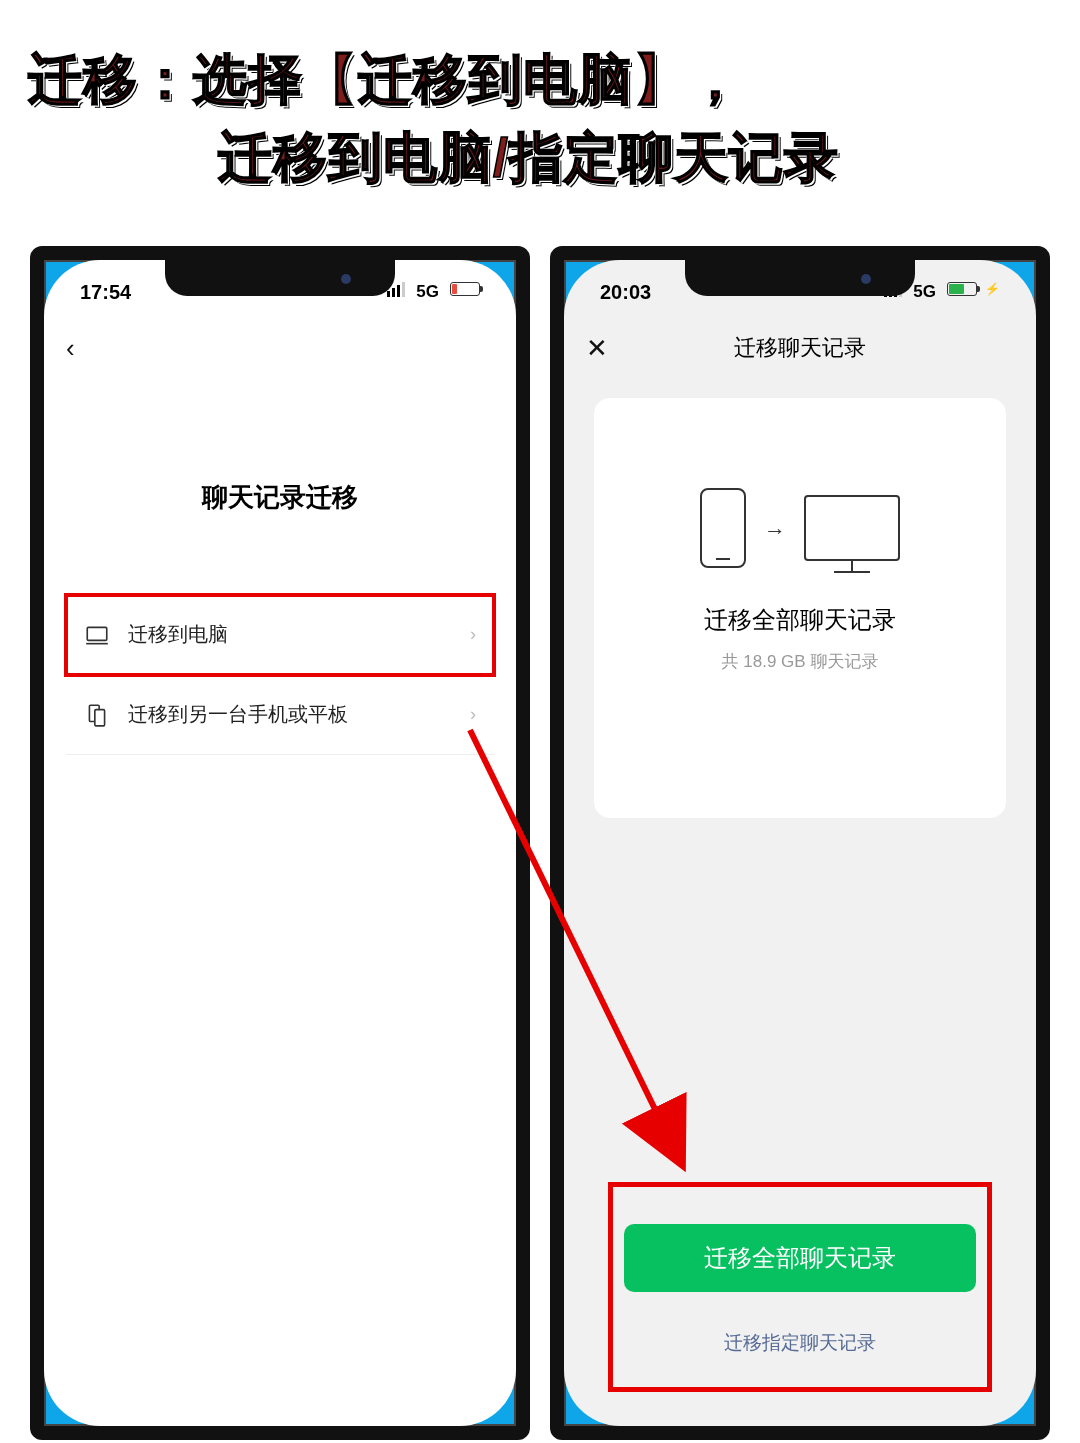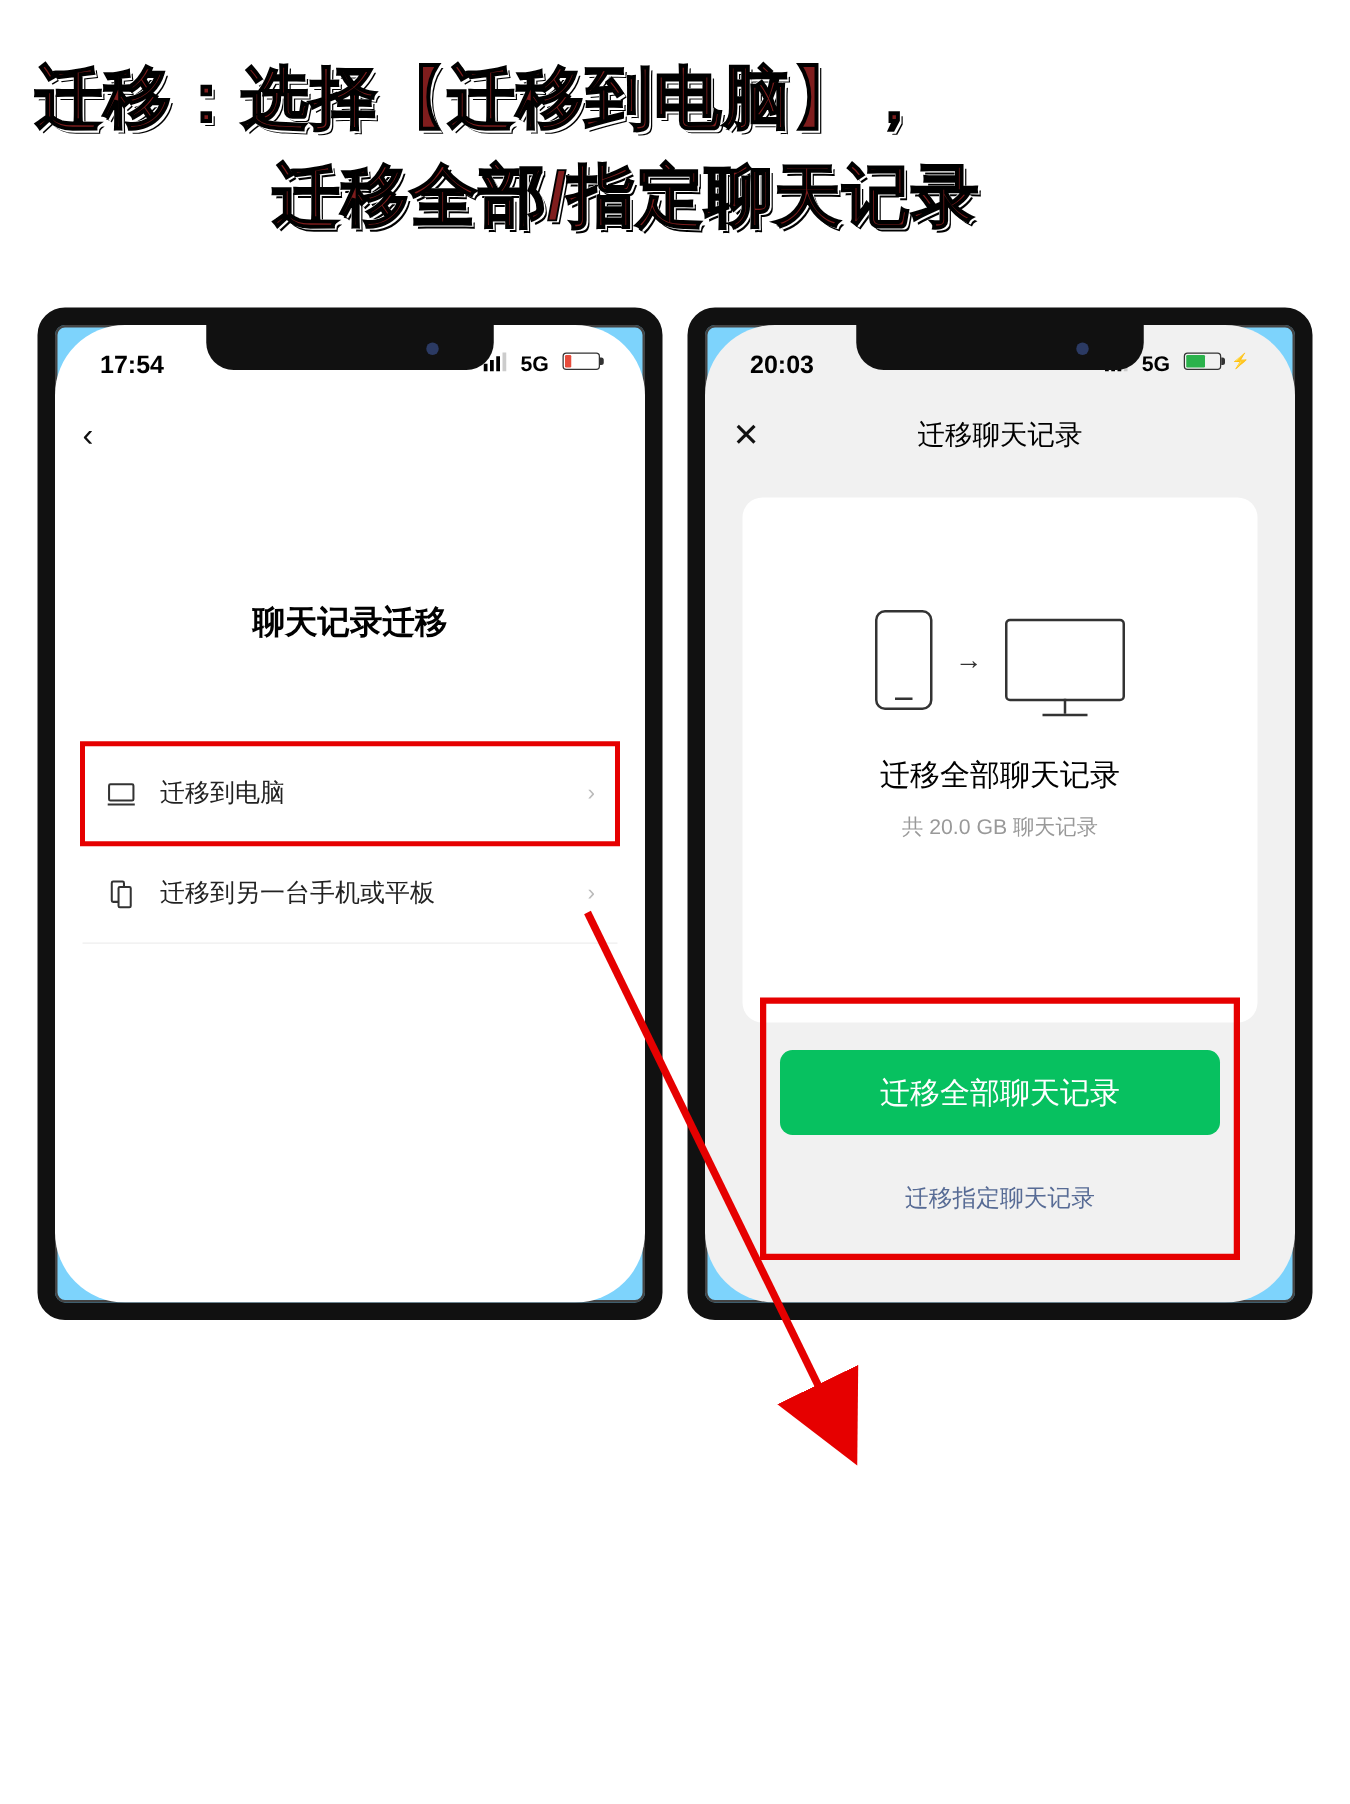--- a/index.html
+++ b/index.html
@@ -14,23 +14,23 @@
       top: 40px; left: 28px; right: 28px;
       font-size: 54px; font-weight: 900;
       line-height: 1.45; color: #7f1d1d;
       letter-spacing: 1px;
       text-shadow: 2px 2px 0 #fff, -1px -1px 0 #fff, 3px 3px 0 #000;
       -webkit-text-stroke: 1.5px #000;
     }
     .headline .l2 { padding-left: 190px; display: inline-block; }
     .phones { position: absolute; top: 246px; left: 0; right: 0; display: flex; justify-content: center; gap: 20px; }
     .phone {
-      width: 500px; height: 810px;
-      border: 14px solid #111; border-radius: 22px;
-      background: #7dd3fc; position: relative;
+      width: 500px; height: 1194px;
+      border: 14px solid #111; border-radius: 12px;
+      background: #0ea5e9; position: relative;
       box-shadow: inset 0 0 0 2px #444;
       overflow: hidden;
     }
     .phone.right .screen { background: #f1f1f1; }
     .screen { position: absolute; inset: 0; background: #fff; border-radius: 56px; overflow: hidden; }
     .notch {
       position: absolute; top: 0; left: 50%; transform: translateX(-50%);
       width: 230px; height: 36px; background: #111; border-radius: 0 0 22px 22px;
       z-index: 10;
     }
@@ -99,21 +99,21 @@
       position: absolute; pointer-events: none;
       top: 720px; left: 460px; width: 260px; height: 460px;
     }
     .arrow-anno svg { width: 100%; height: 100%; }
   </style>
 </head>
 <body>
 
 <div class="headline">
   <span>迁移：选择【迁移到电脑】，</span><br>
-  <span class="l2">迁移全部/指定聊天记录</span>
+  <span class="l2">迁移到电脑/指定聊天记录</span>
 </div>
 
 <div class="phones">
 
   <div class="phone left">
 
     <div class="screen">
       <div class="notch"></div>
       <div class="status-bar">
         <span>17:54</span>
@@ -182,21 +182,21 @@
         <span class="title">迁移聊天记录</span>
       </div>
       <div class="content">
         <div class="card">
           <div class="devices">
             <div class="dev-phone"></div>
             <div class="dev-arrow">→</div>
             <div class="dev-monitor"></div>
           </div>
           <div class="card-title">迁移全部聊天记录</div>
-          <div class="card-sub">共 20.0 GB 聊天记录</div>
+          <div class="card-sub">共 18.9 GB 聊天记录</div>
         </div>
 
         <div class="bottom-actions">
           <div class="btn-primary">迁移全部聊天记录</div>
           <div class="btn-link">迁移指定聊天记录</div>
         </div>
         <div class="highlight-box"></div>
       </div>
     </div>
   </div>

